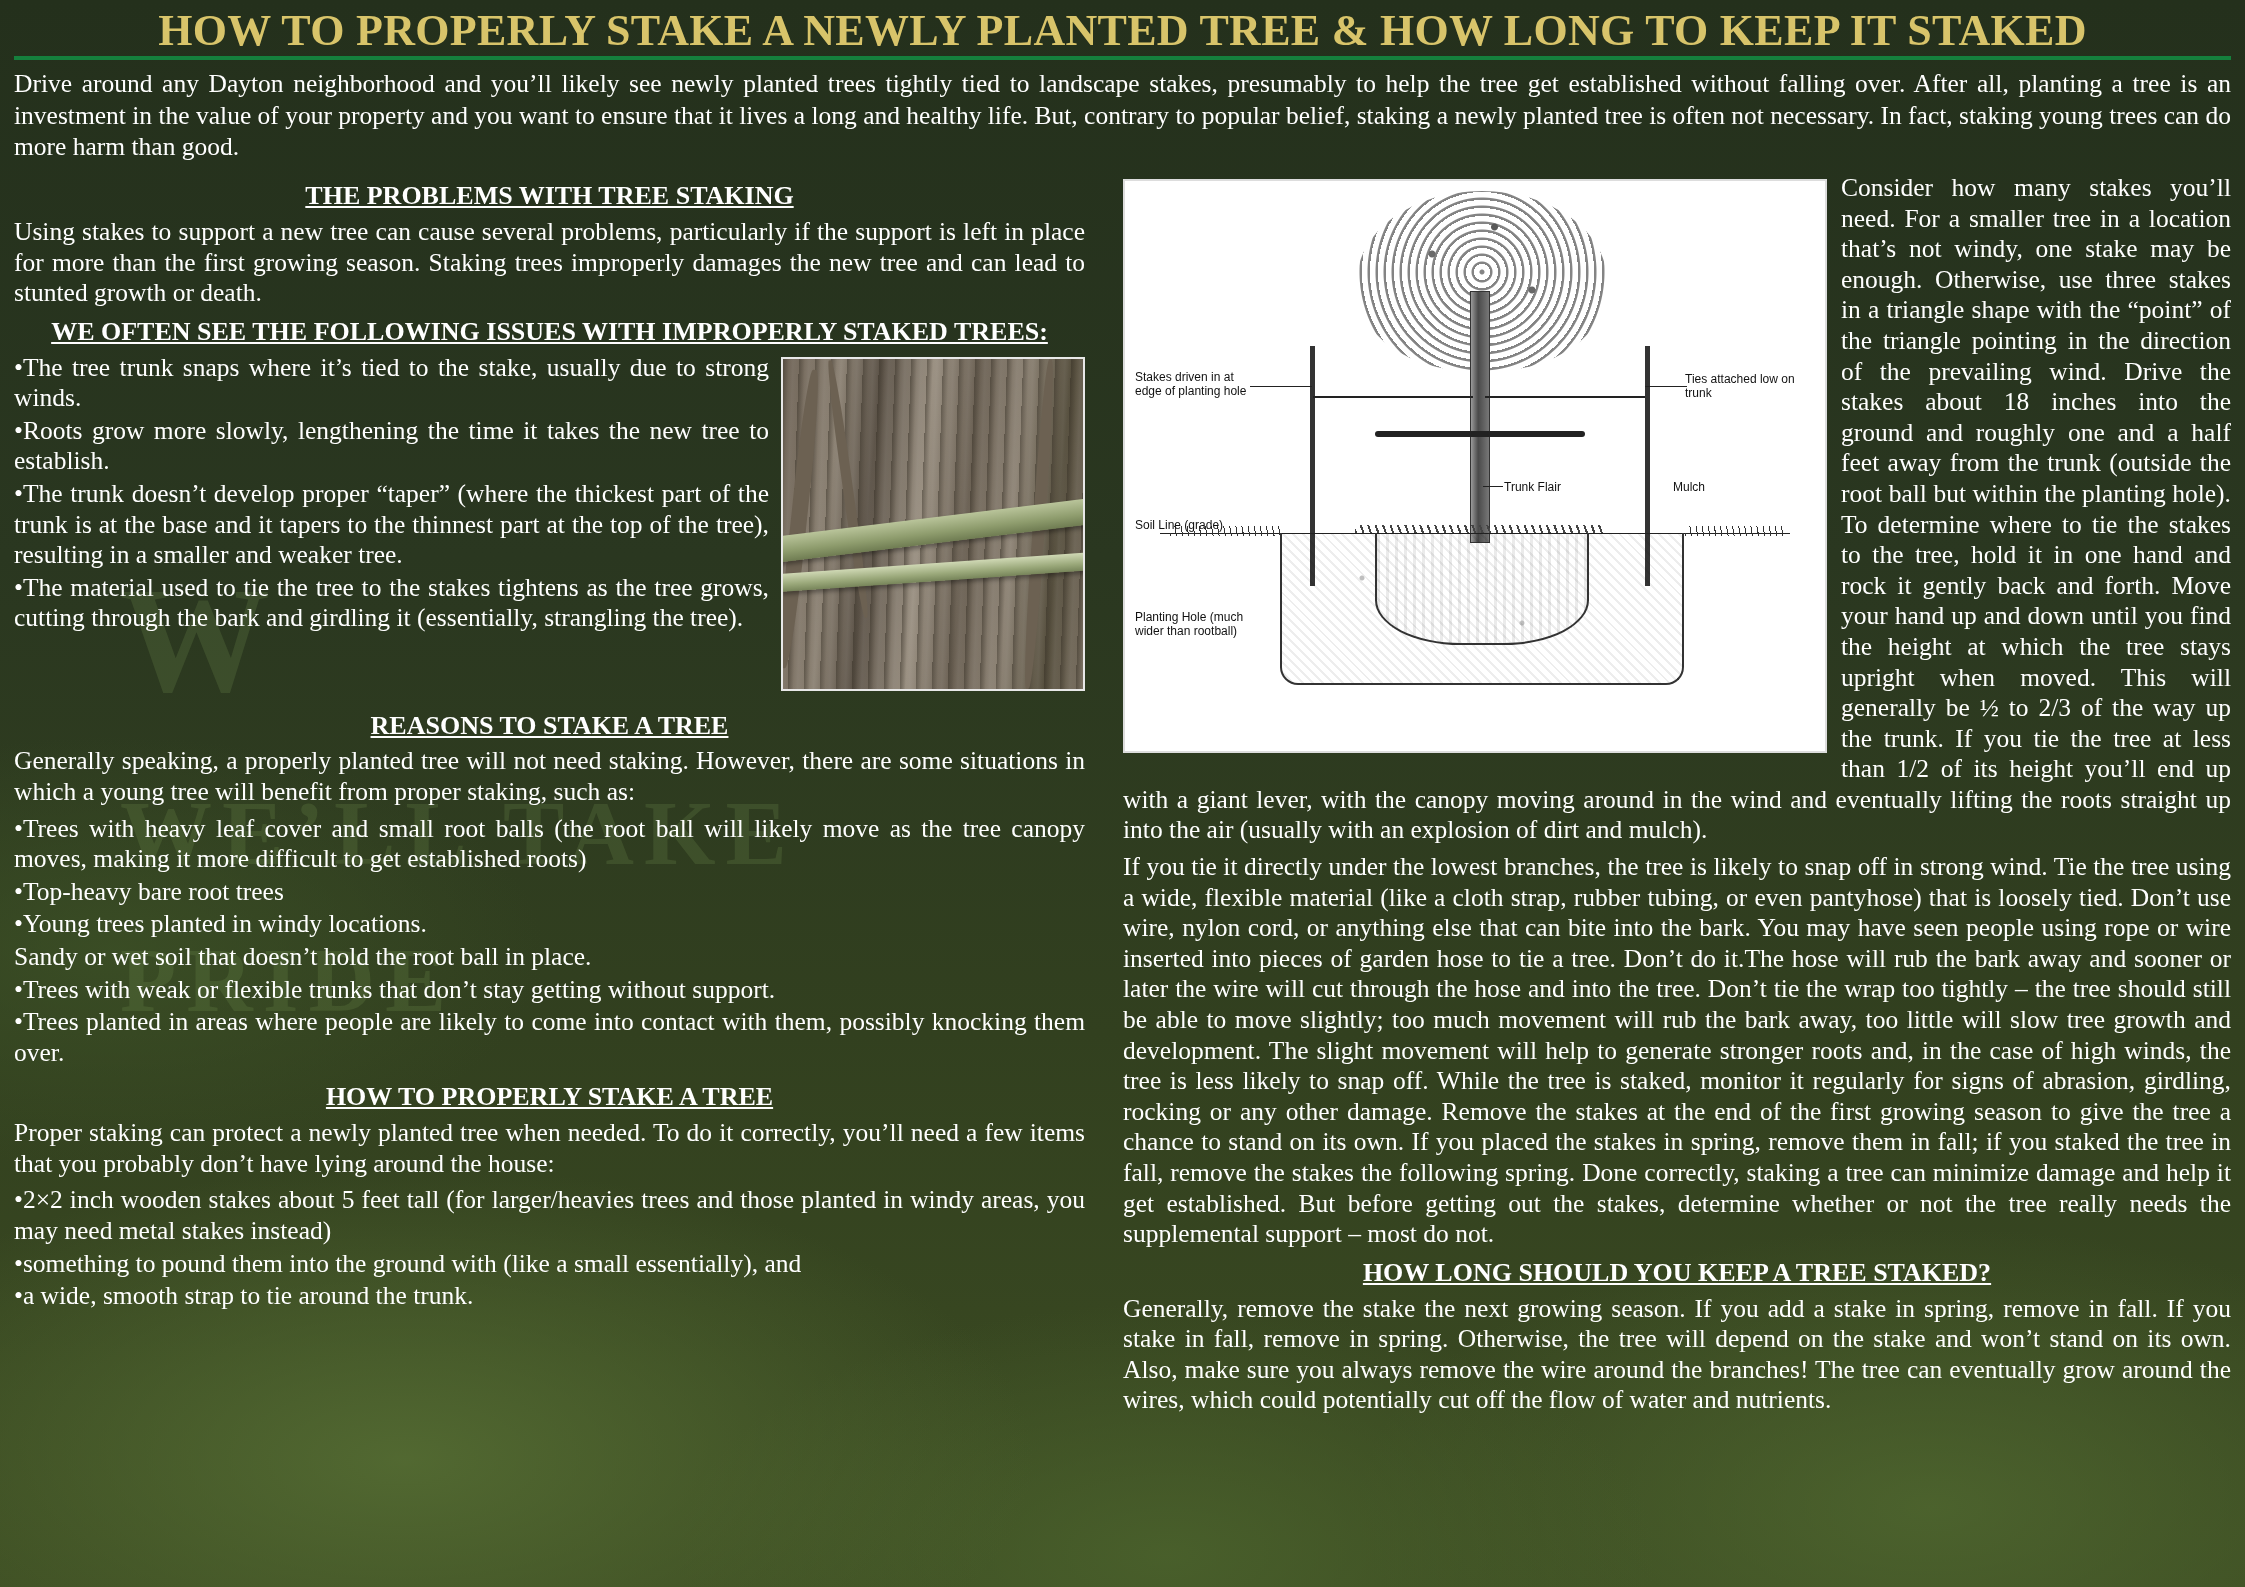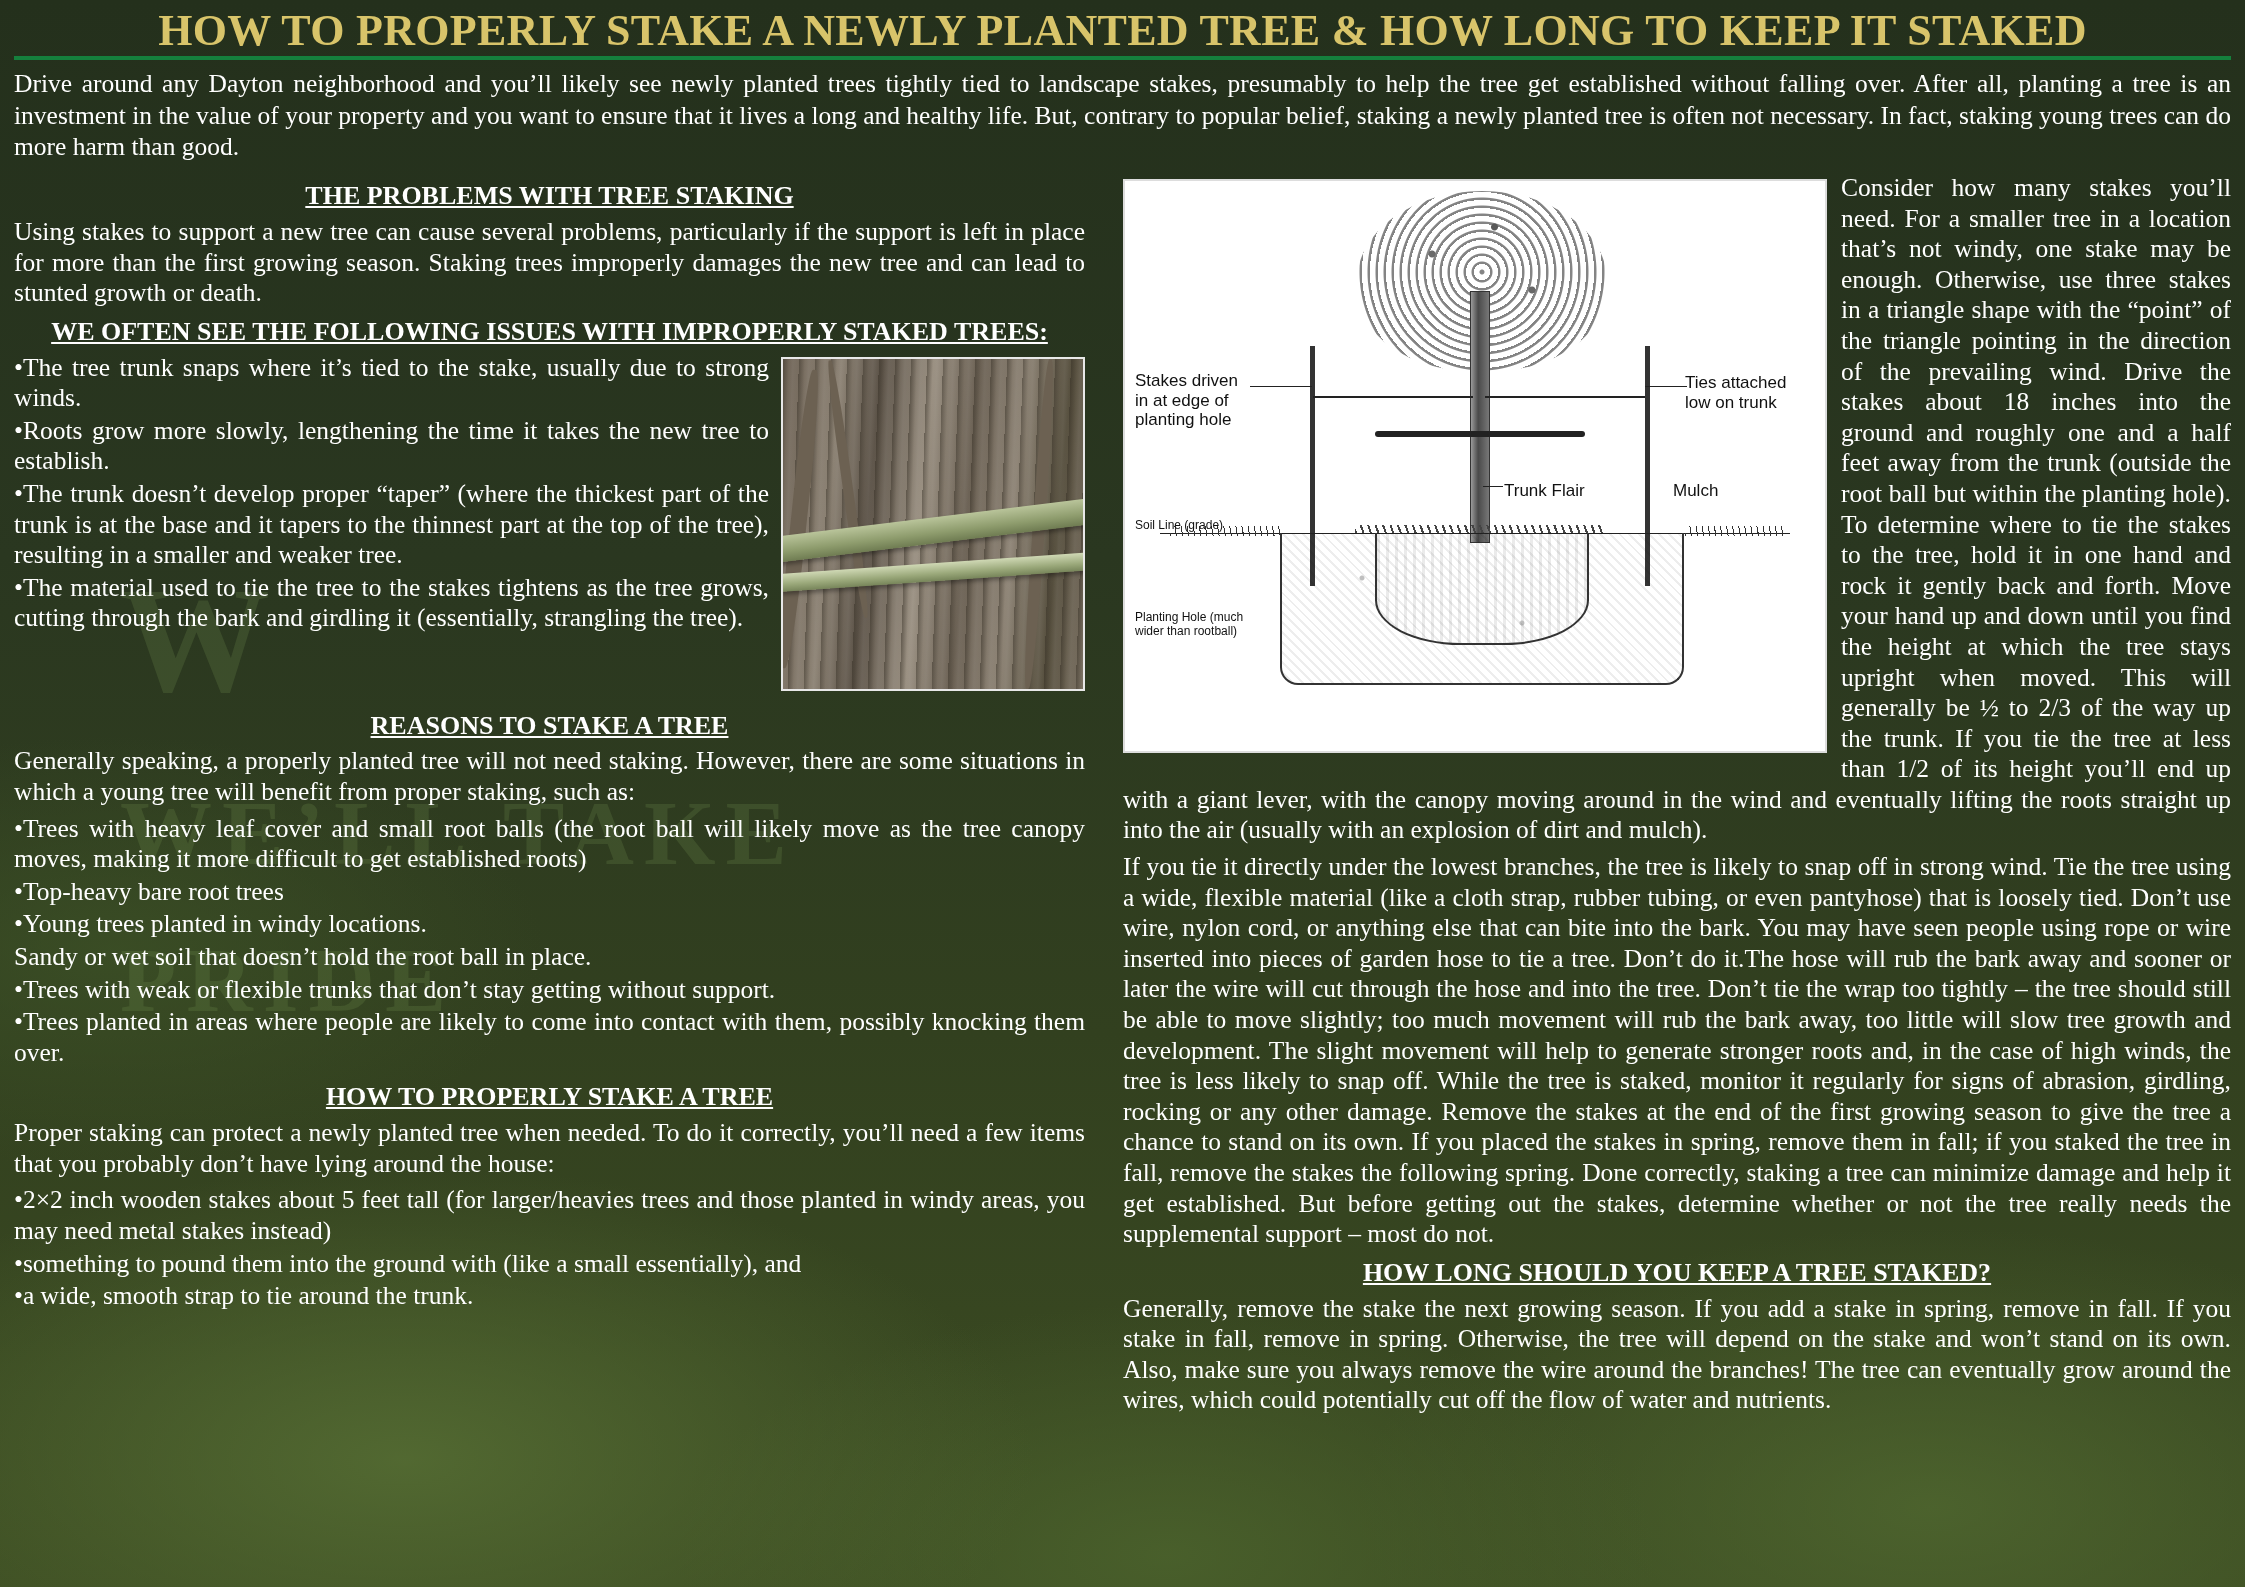--- a/index.html
+++ b/index.html
@@ -178,21 +178,21 @@
     height: 570px;
     background: #ffffff;
     border: 2px solid #ddd;
     position: relative;
     margin: 6px 0 10px 0;
     overflow: hidden;
     font-family: "Liberation Sans", sans-serif;
   }
   .diagram .lbl {
     position: absolute;
-    font-size: 17px;
+    font-size: 12px;
     color: #111;
     line-height: 1.15;
   }
   .diagram .lbl.small {
     font-size: 12px;
   }
   .ground {
     position: absolute;
     left: 35px;
     right: 35px;

